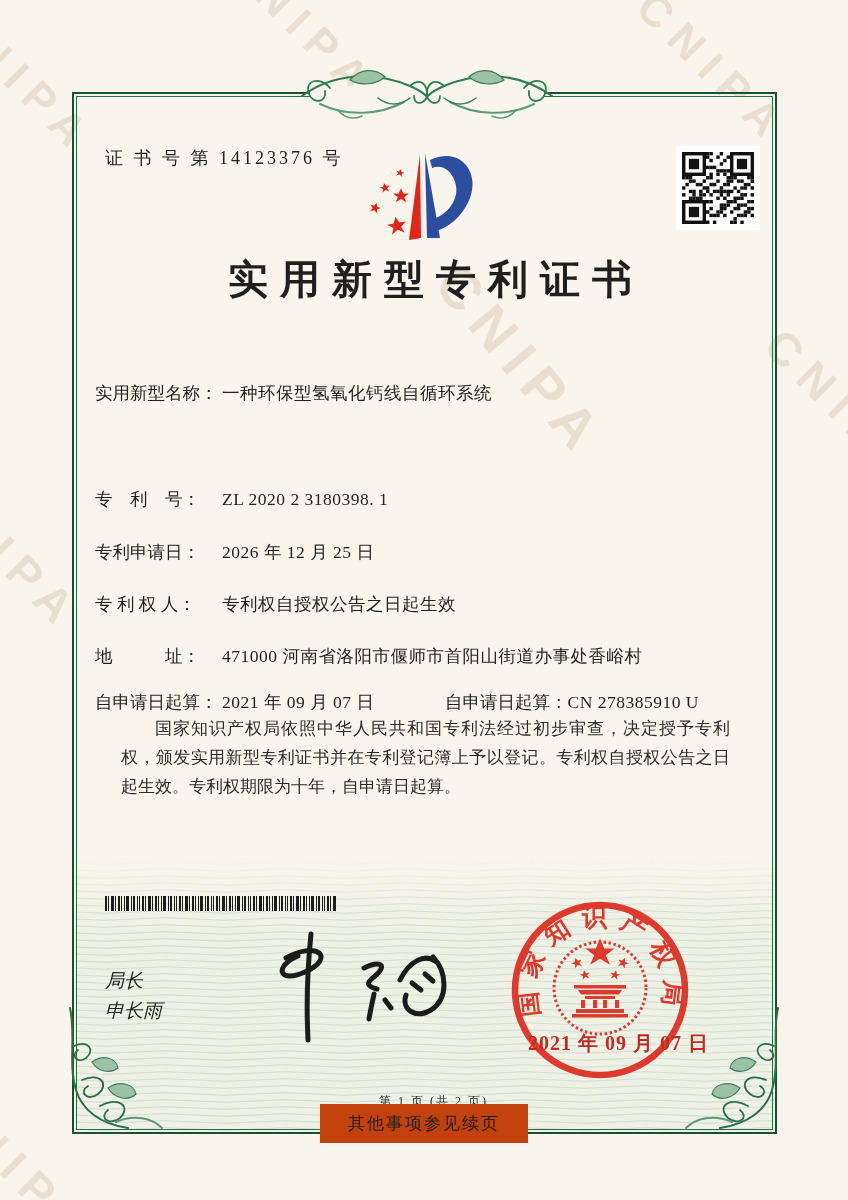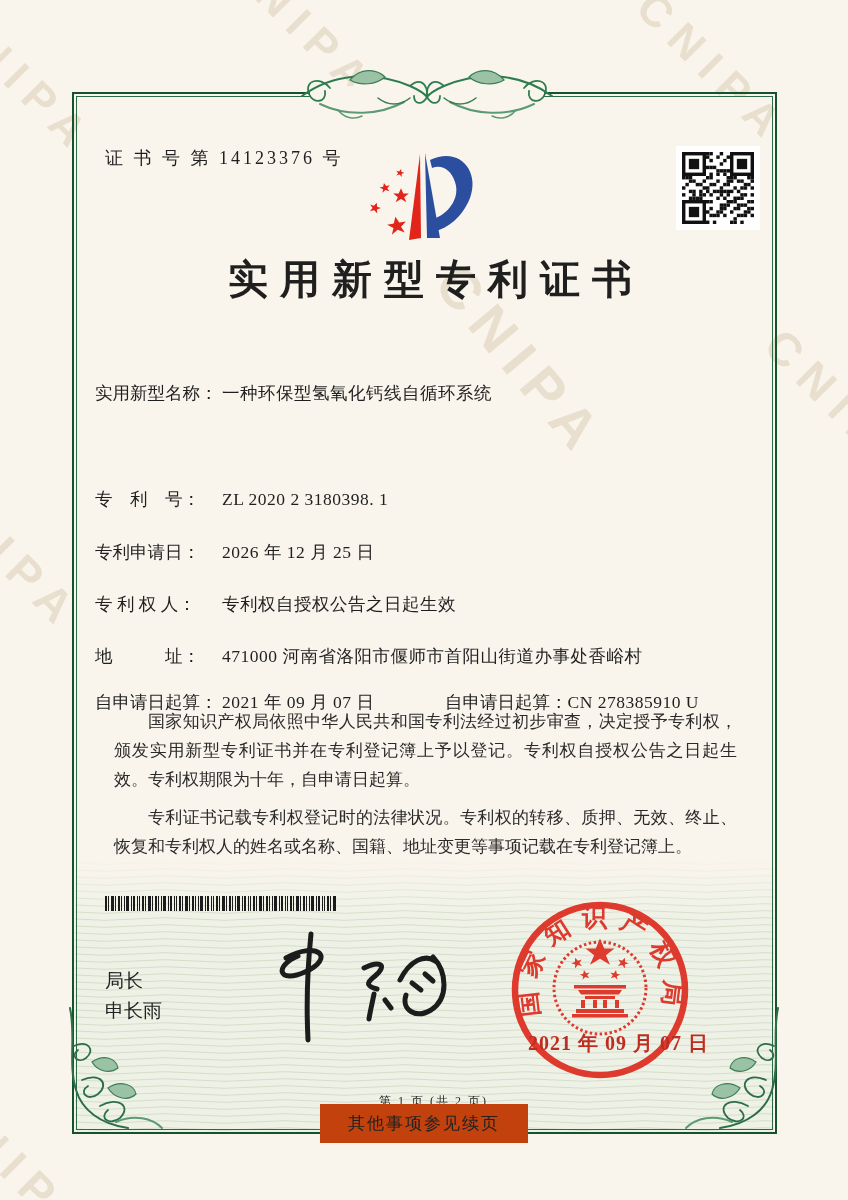--- a/index.html
+++ b/index.html
@@ -47,26 +47,26 @@
   
   .field-row{position:absolute; left:95px; width:645px; font-size:17.5px; z-index:6; white-space:nowrap;margin-top:29px;}
   .flabel{display:inline-block; width:127px;}
   .fvalue{letter-spacing:.5px;}
   .grant-no-pair{position:absolute; left:350px; top:0;}
   
   .body-text{
     position:absolute; left:105px; top:698px; width:641px; z-index:6;
     font-size:17px; line-height:29px; text-align:justify; color:#2a2a2a;
   }
-  .body-text p{margin:9px; text-indent:2em;}
+  .body-text p{margin:16px; text-indent:2em;}
   
   .barcode{position:absolute; left:105px; top:896px; z-index:6;}
   .sig-block{
     position:absolute; left:105px; top:968px; z-index:6;
-    font-family:"Liberation Sans","DejaVu Sans",sans-serif; font-size:19px; color:#222;
+    font-family:"Liberation Sans","DejaVu Sans",sans-serif; font-size:19px; color:#222;font-style:italic;
   }
   .sig-block .line2{margin-top:4px;}
   .signature{position:absolute; left:248px; top:928px; z-index:6;}
   .seal{position:absolute; left:505px; top:893px; z-index:6;}
   .seal-date{
     position:absolute; left:528px; top:1030px; z-index:7;
     font-size:20px; font-weight:bold; color:#bf2d20; letter-spacing:1px; white-space:nowrap;
   }
   .page-no{
     position:absolute; left:81px; top:1093px; width:705px; text-align:center;
@@ -352,21 +352,20 @@
   </div>
   <div class="field-row" style="top:661px">
     <span class="flabel">自申请日起算：</span><span class="fvalue">2021 年 09 月 07 日</span>
     <span class="grant-no-pair">
       <span>自申请日起算：</span><span class="fvalue">CN 278385910 U</span>
     </span>
   </div>
 
   <div class="body-text">
     <p>国家知识产权局依照中华人民共和国专利法经过初步审查，决定授予专利权，颁发实用新型专利证书并在专利登记簿上予以登记。专利权自授权公告之日起生效。专利权期限为十年，自申请日起算。</p>
-    <p>专利证书记载专利权登记时的法律状况。专利权的转移、质押、无效、终止、恢复和专利权人的姓名或名称、国籍、地址变更等事项记载在专利登记簿上。</p>
   </div>
 
   <svg id="barcode" class="barcode" width="232" height="15" viewBox="0 0 232 15">
       <rect x="0" y="0" width="2" height="15" fill="#1b1b1b"></rect>
       <rect x="3" y="0" width="1" height="15" fill="#1b1b1b"></rect>
       <rect x="6" y="0" width="3" height="15" fill="#1b1b1b"></rect>
       <rect x="10" y="0" width="1" height="15" fill="#1b1b1b"></rect>
       <rect x="13" y="0" width="2" height="15" fill="#1b1b1b"></rect>
       <rect x="16" y="0" width="1" height="15" fill="#1b1b1b"></rect>
       <rect x="19" y="0" width="1" height="15" fill="#1b1b1b"></rect>

